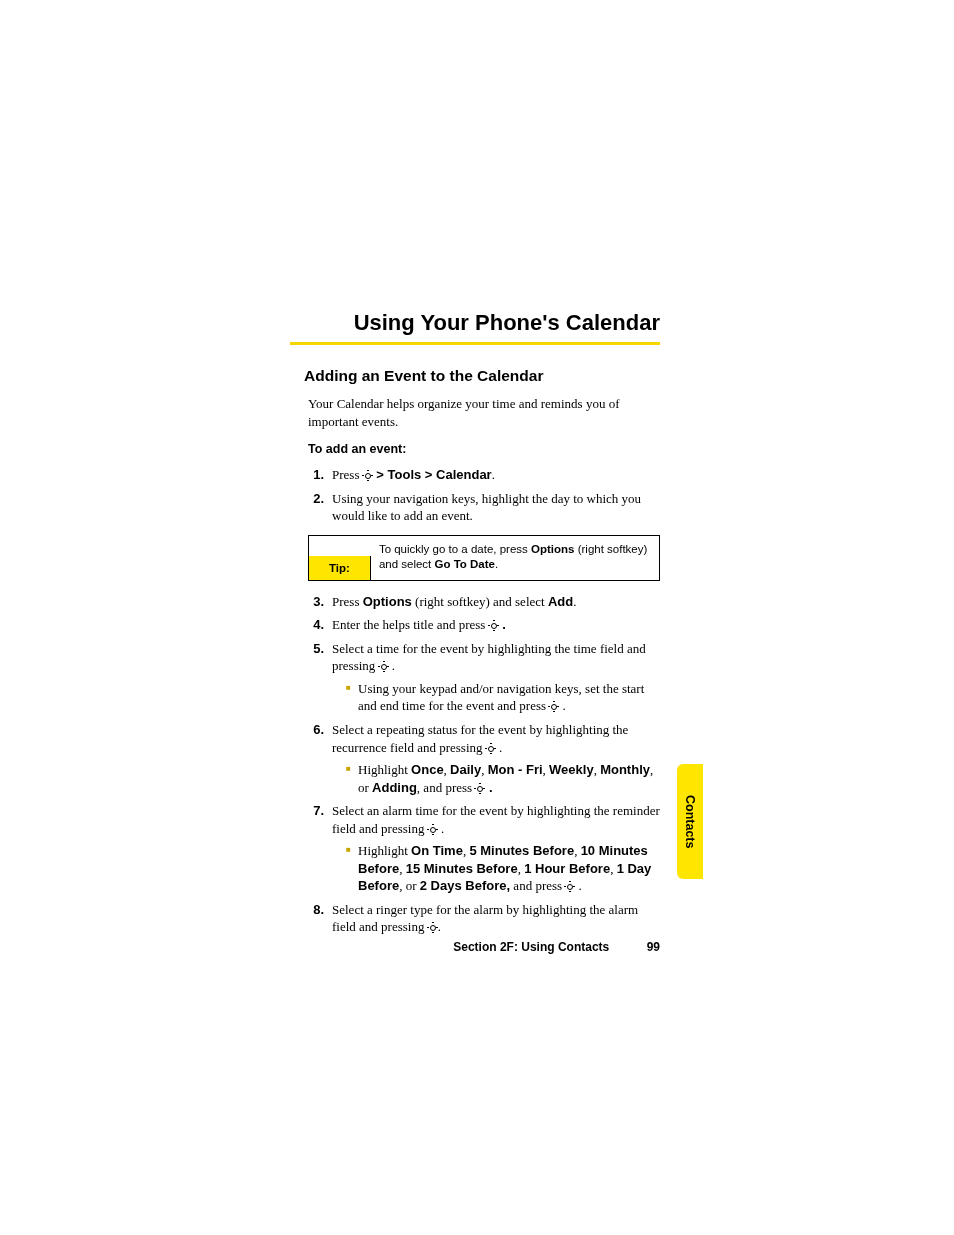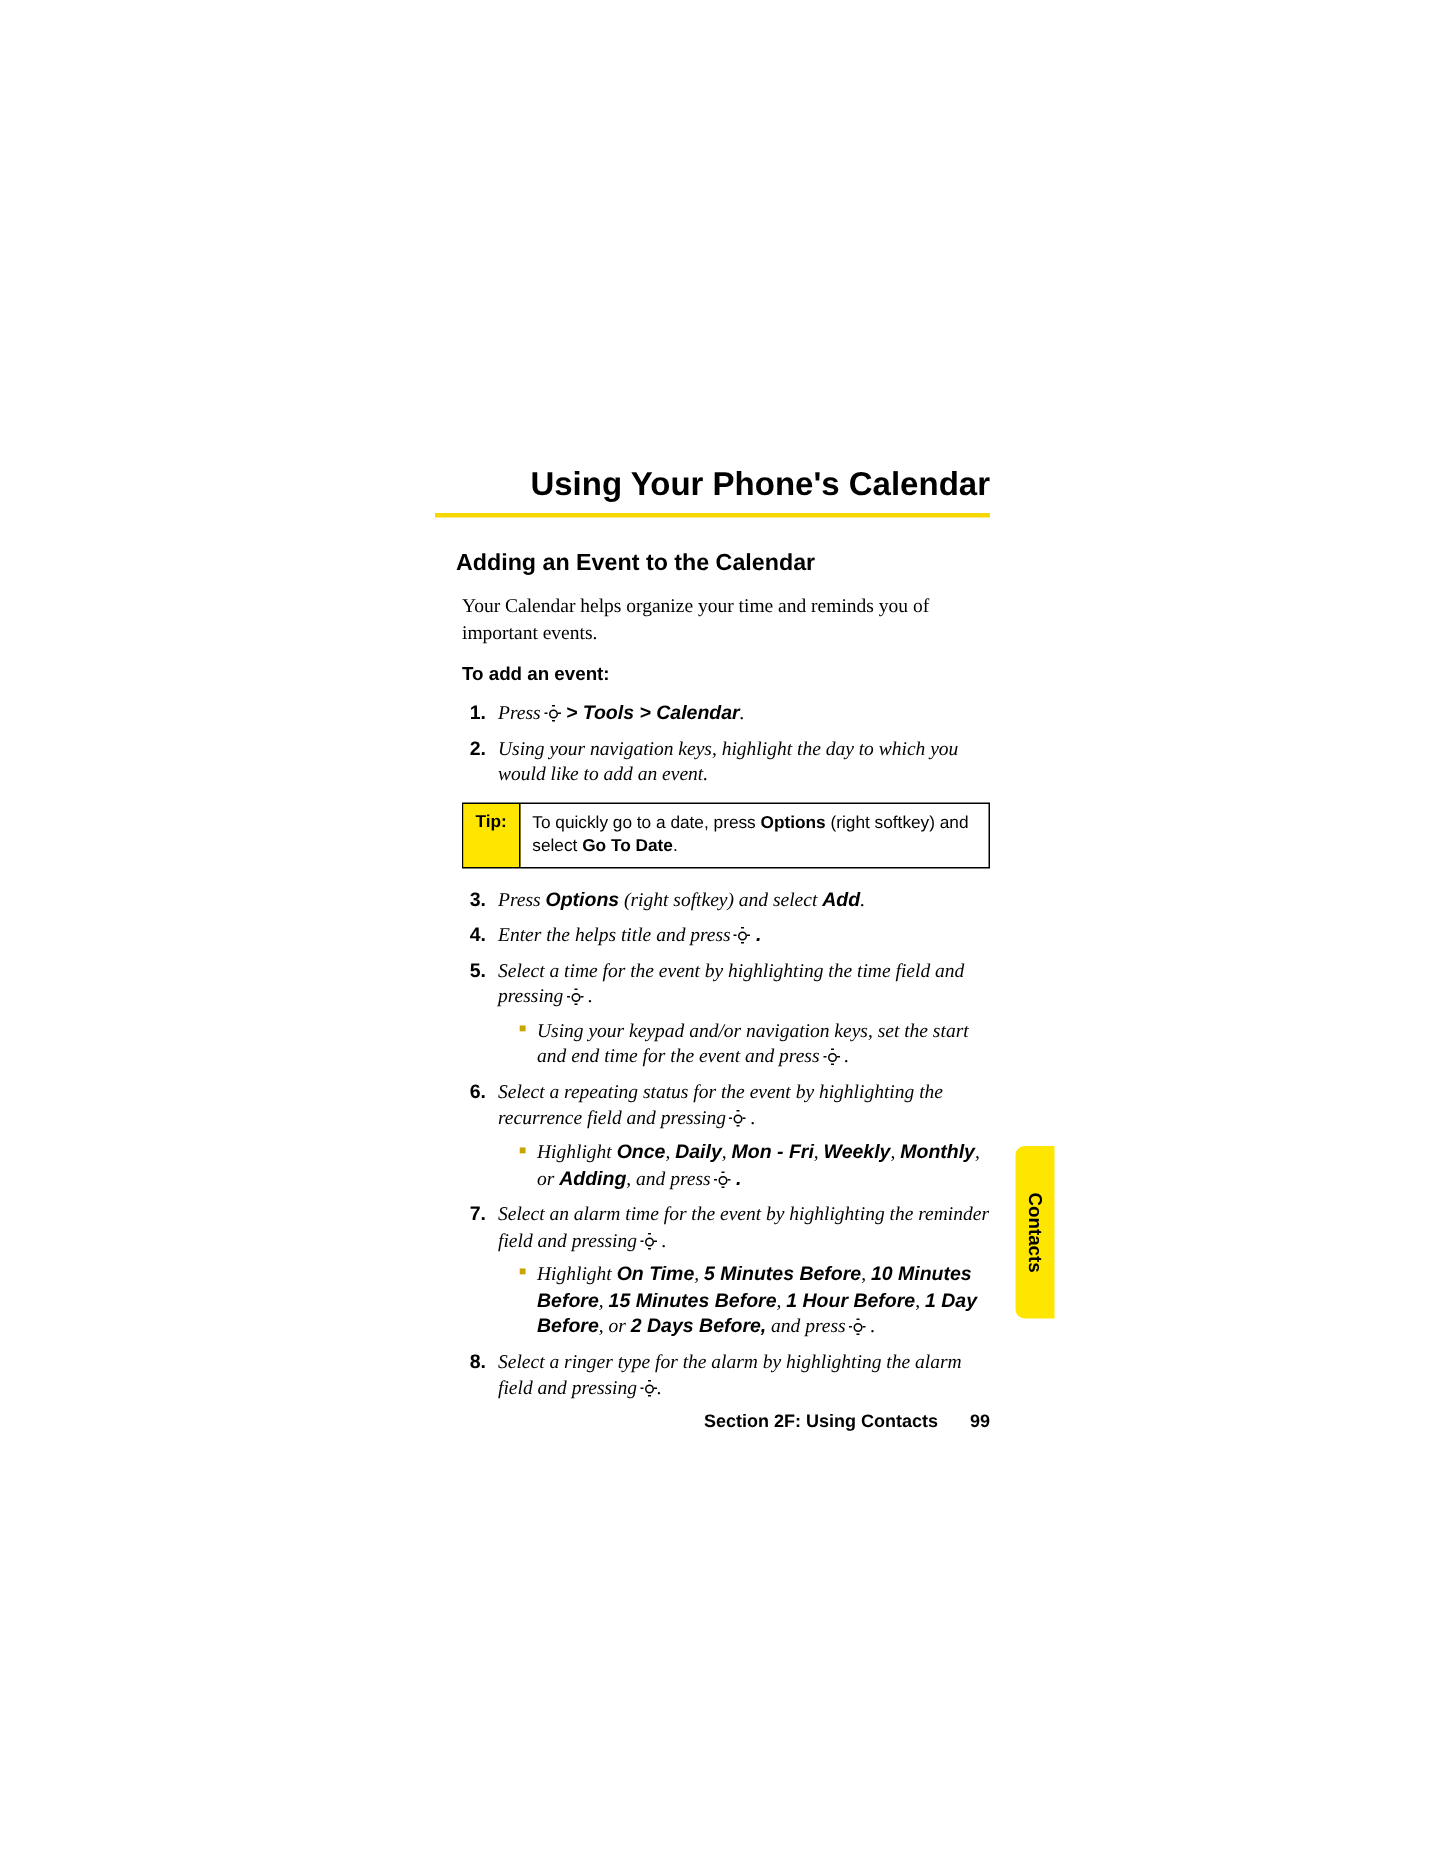--- a/index.html
+++ b/index.html
@@ -63,21 +63,20 @@
     ol.steps > li > .num {
       width: 24px;
       flex: 0 0 24px;
       font-weight: bold;
       font-family: 'Segoe UI', Arial, sans-serif;
       text-align: right;
       padding-right: 8px;
     }
     ol.steps > li > .body {
       flex: 1;
-      font-style: italic;
     }
     .sub {
       display: flex;
       margin-top: 5px;
       margin-left: 14px;
       font-size: 13px;
     }
     .sub .bullet {
       width: 12px;
       flex: 0 0 12px;
@@ -111,24 +110,25 @@
       display: flex;
       border: 1px solid #000;
       margin: 10px 0 12px 18px;
       width: 352px;
       font-size: 11.5px;
       font-family: 'Segoe UI', Arial, sans-serif;
     }
     .tipbox .label {
       background: #ffe600;
       font-weight: bold;
-      padding: 6px 8px;
+      padding: 6px 20px;
       border-right: 1px solid #000;
       display: flex;
       align-items: flex-start;
+      margin-top: 20px;
     }
     .tipbox .tiptext {
       padding: 6px 8px;
       line-height: 1.3;
     }
     .sidetab {
       position: absolute;
       right: 251px;
       top: 764px;
       width: 26px;
@@ -149,21 +149,21 @@
     .footer {
       position: absolute;
       left: 290px;
       top: 940px;
       width: 370px;
       text-align: right;
       font-size: 12px;
       font-family: 'Segoe UI', Arial, sans-serif;
     }
     .footer .sec { font-weight: bold; }
-    .footer .pn { font-weight: bold; margin-left: 18px; }
+    .footer .pn { font-weight: bold; margin-left: 34px; }
   </style>
 </head>
 <body>
 
 <div class="page">
   <h1>Using Your Phone's Calendar</h1>
   <div class="rule"></div>
 
   <h2>Adding an Event to the Calendar</h2>
   <p class="intro">Your Calendar helps organize your time and reminds you of important events.</p>

